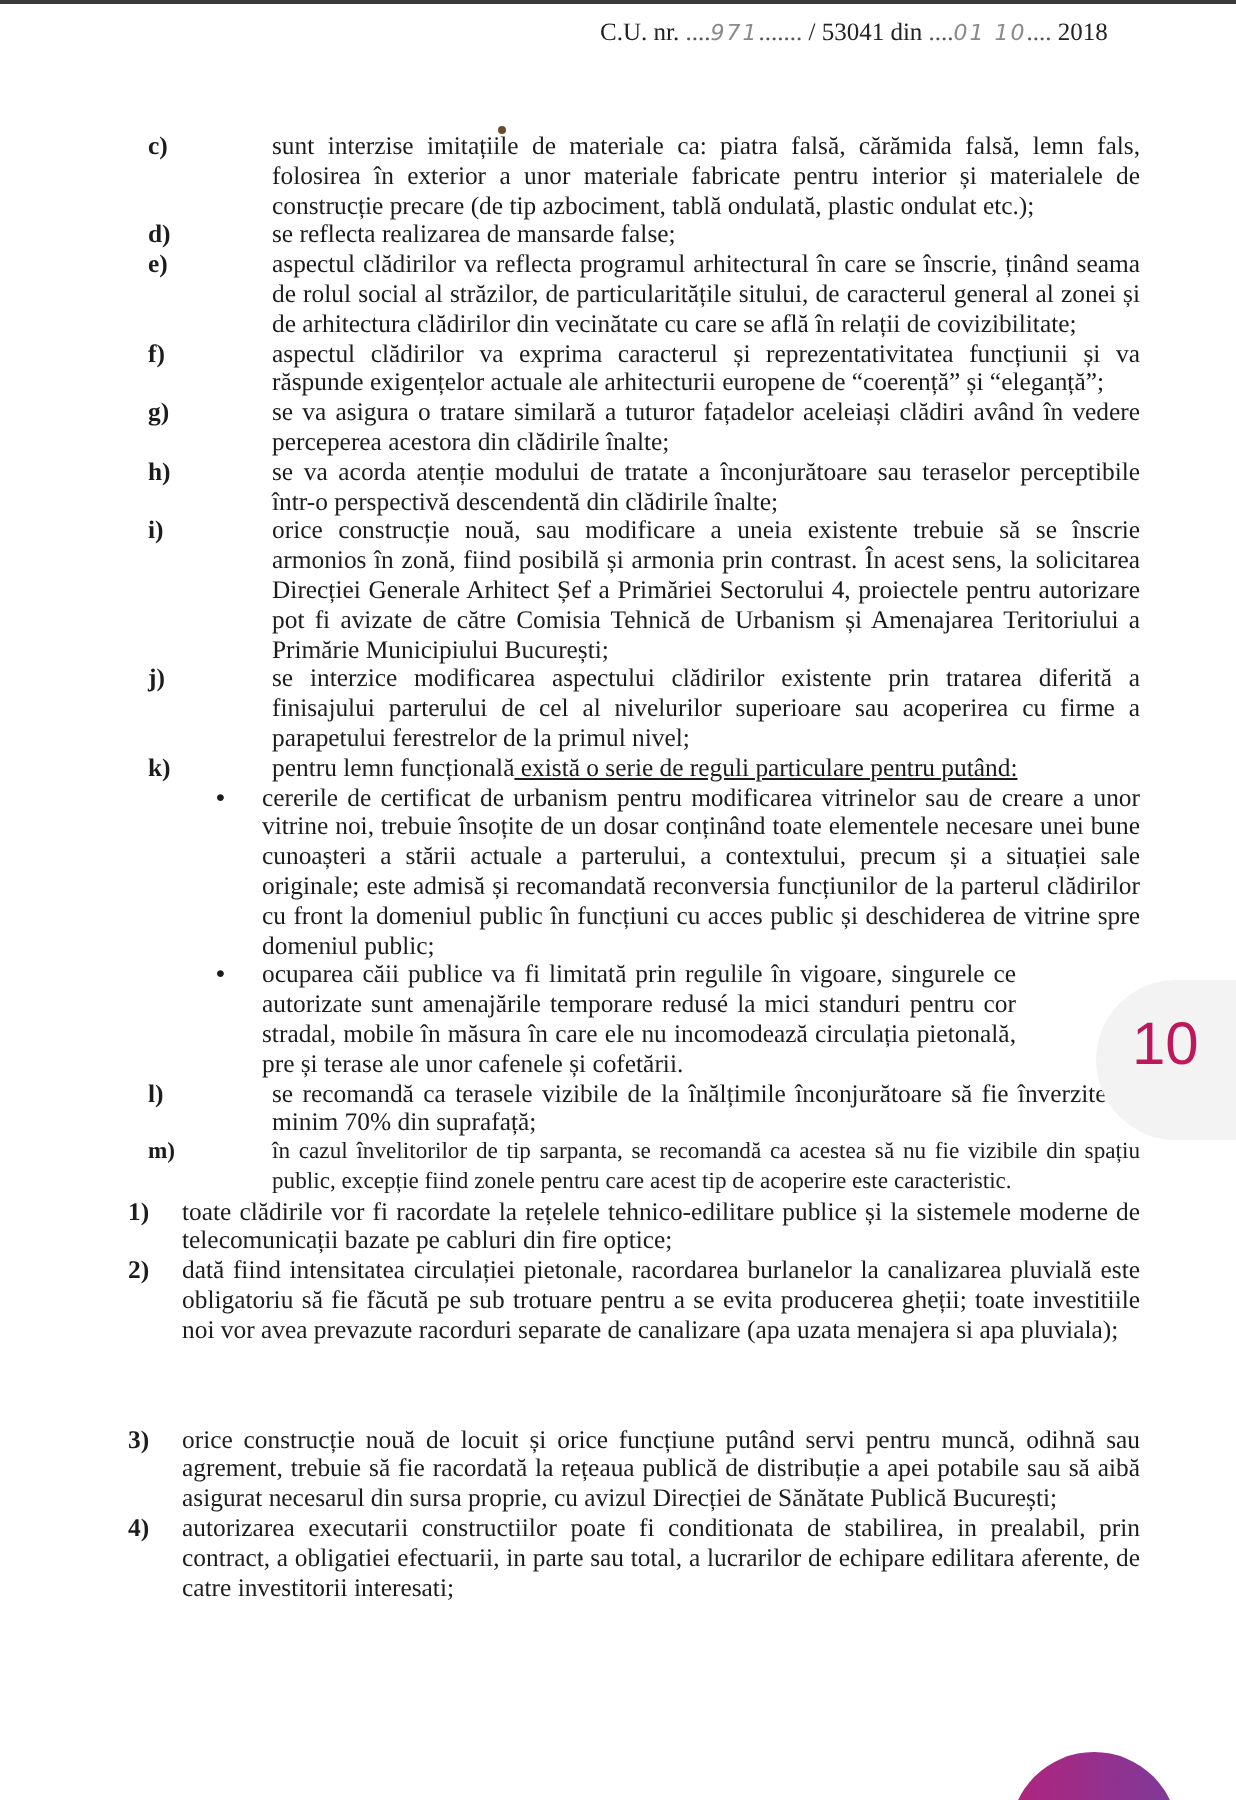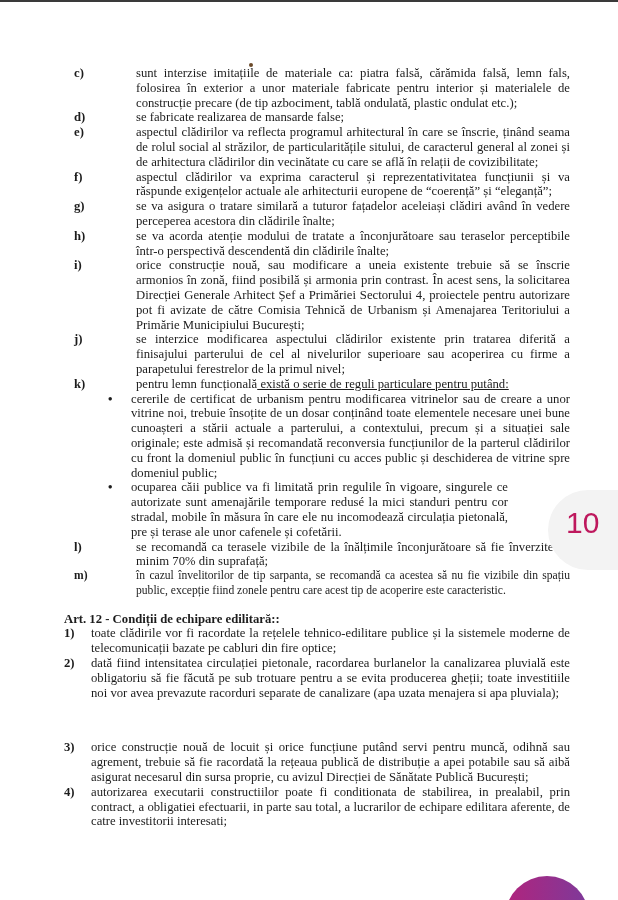--- a/index.html
+++ b/index.html
@@ -53,30 +53,37 @@
 </style>
 </head>
 <body>
 
 <div class="top-edge"></div>
 
 <div class="page">
 
   <div class="speck" style="left:249px;top:63px;"></div>
 
+  <div class="cu-header">
+    <span>C.U. nr.</span>
+    <span class="dots">....</span><span class="hand">971</span><span class="dots">.......</span>
+    <span>/ 53041 din</span>
+    <span class="dots">....</span><span class="hand">01 10</span><span class="dots">....</span>
+    <span>2018</span>
+  </div>
 
   <div class="body-text">
 
     <div class="item">
       <span class="marker">c)</span>
       <span class="txt">sunt interzise imitațiile de materiale ca: piatra falsă, cărămida falsă, lemn fals, folosirea în exterior a unor materiale fabricate pentru interior și materialele de construcție precare (de tip azbociment, tablă ondulată, plastic ondulat etc.);</span>
     </div>
     <div class="item">
       <span class="marker">d)</span>
-      <span class="txt">se fabricate realizarea de mansarde false;</span>
+      <span class="txt">se reflecta realizarea de mansarde false;</span>
     </div>
     <div class="item">
       <span class="marker">e)</span>
       <span class="txt">aspectul clădirilor va reflecta programul arhitectural în care se înscrie, ținând seama de rolul social al străzilor, de particularitățile sitului, de caracterul general al zonei și de arhitectura clădirilor din vecinătate cu care se află în relații de covizibilitate;</span>
     </div>
     <div class="item">
       <span class="marker">f)</span>
       <span class="txt">aspectul clădirilor va exprima caracterul și reprezentativitatea funcțiunii și va răspunde exigențelor actuale ale arhitecturii europene de “coerență” și “eleganță”;</span>
     </div>
     <div class="item">
@@ -113,21 +120,20 @@
 
     <div class="item">
       <span class="marker">l)</span>
       <span class="txt">se recomandă ca terasele vizibile de la înălțimile înconjurătoare să fie înverzite pe minim 70% din suprafață;</span>
     </div>
     <div class="item small">
       <span class="marker">m)</span>
       <span class="txt">în cazul învelitorilor de tip sarpanta, se recomandă ca acestea să nu fie vizibile din spațiu public, excepție fiind zonele pentru care acest tip de acoperire este caracteristic.</span>
     </div>
 
-    <div class="art-title">Art. 12 - Condiții de echipare edilitară::</div>
     <div class="num-item">
       <span class="marker">1)</span>
       <span class="txt" style="display:block;padding-left:10px;">toate clădirile vor fi racordate la rețelele tehnico-edilitare publice și la sistemele moderne de telecomunicații bazate pe cabluri din fire optice;</span>
     </div>
     <div class="num-item">
       <span class="marker">2)</span>
       <span class="txt" style="display:block;padding-left:10px;">dată fiind intensitatea circulației pietonale, racordarea burlanelor la canalizarea pluvială este obligatoriu să fie făcută pe sub trotuare pentru a se evita producerea gheții; toate investitiile noi vor avea prevazute racorduri separate de canalizare (apa uzata menajera si apa pluviala);</span>
     </div>
     <div class="num-item">
       <span class="marker">3)</span>

